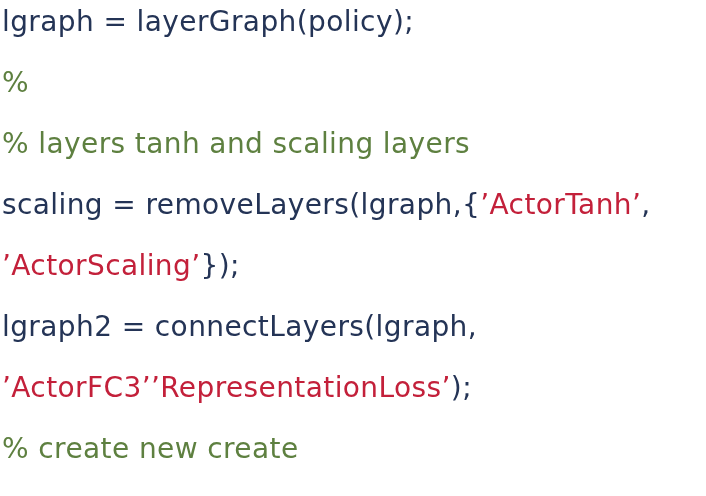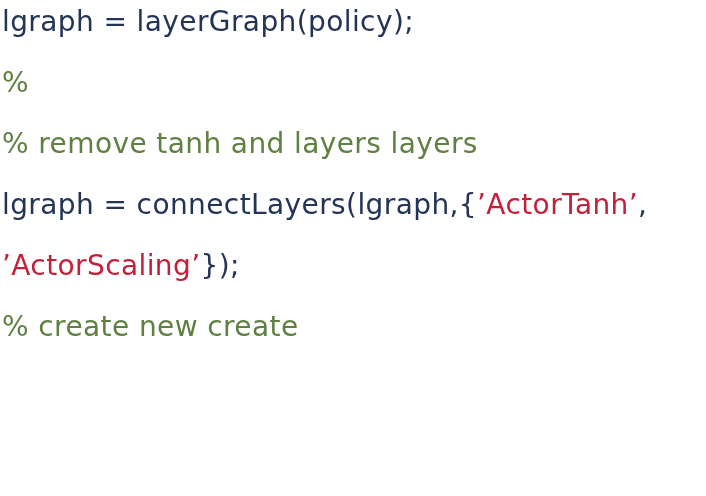--- a/index.html
+++ b/index.html
@@ -32,17 +32,19 @@
   .seg-code    { color: var(--code-color, #243456); }
   .seg-comment { color: var(--comment-color, #5e8040); }
   .seg-string  { color: var(--string-color, #c3203a); }
 </style>
 </head>
 <body>
 
 <div class="code-block" id="code-root">
     <div class="code-line"><span class="seg-code">lgraph = layerGraph(policy);</span></div>
     <div class="code-line"><span class="seg-comment">%</span></div>
-    <div class="code-line"><span class="seg-comment">% remove tanh and layers layers</span></div>
-    <div class="code-line"><span class="seg-code">lgraph = connectLayers(lgraph,{</span><span class="seg-string">’ActorTanh’</span><span class="seg-code">,</span></div>
+    <div class="code-line"><span class="seg-comment">% layers tanh and scaling layers</span></div>
+    <div class="code-line"><span class="seg-code">scaling = removeLayers(lgraph,{</span><span class="seg-string">’ActorTanh’</span><span class="seg-code">,</span></div>
     <div class="code-line wrap"><span class="seg-string">’ActorScaling’</span><span class="seg-code">});</span></div>
+    <div class="code-line"><span class="seg-code">lgraph2 = connectLayers(lgraph,</span></div>
+    <div class="code-line wrap"><span class="seg-string">’ActorFC3’’RepresentationLoss’</span><span class="seg-code">);</span></div>
     <div class="code-line"><span class="seg-comment">% create new create</span></div>
   </div>
 
 </body></html>

